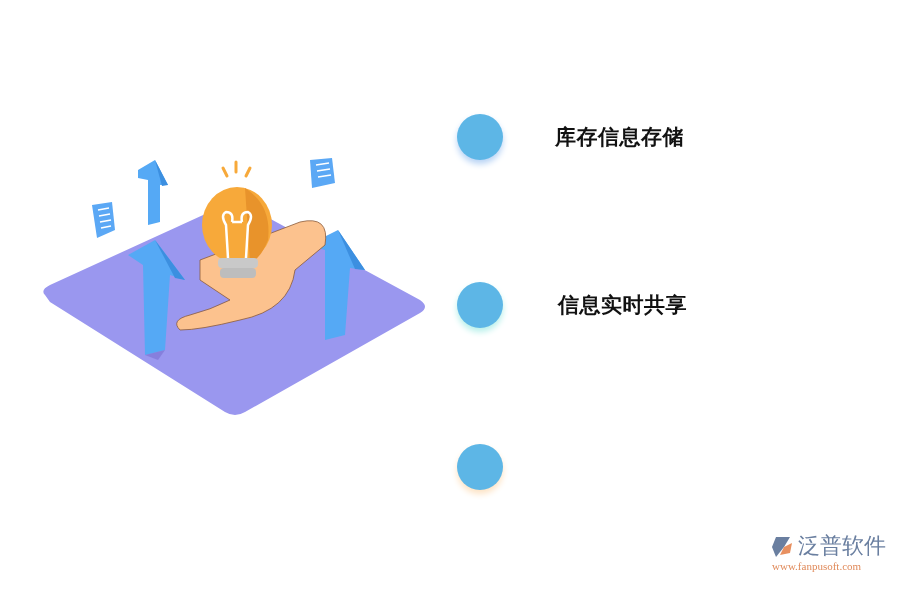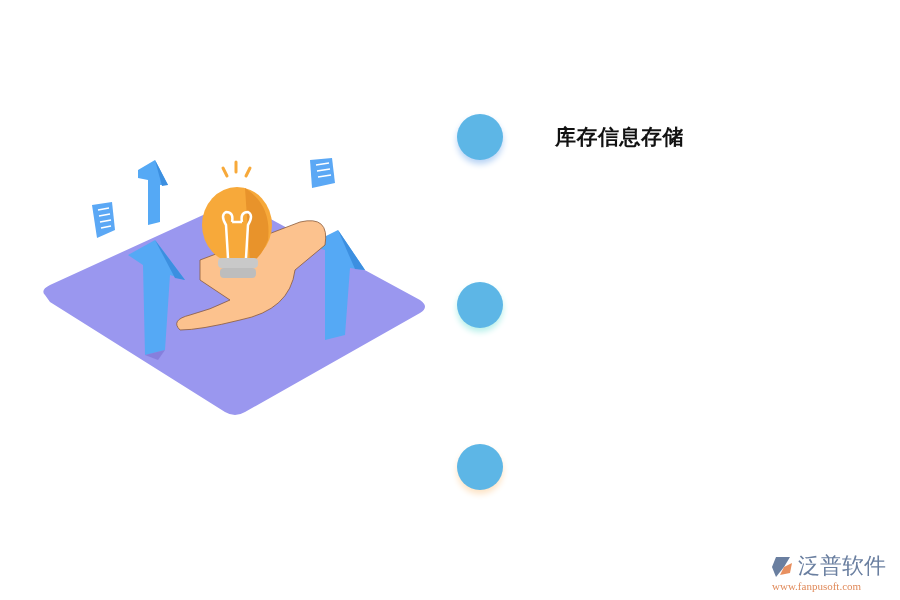--- a/index.html
+++ b/index.html
@@ -2,21 +2,21 @@
 <html><head>
 <meta charset="utf-8">
 <style>
   html, body { margin:0; padding:0; }
   body { width:900px; height:600px; background:#ffffff; position:relative; overflow:hidden;
          font-family:"DejaVu Sans", "Liberation Sans", sans-serif; }
   .illustration { position:absolute; left:40px; top:150px; width:390px; height:270px; }
   .item { position:absolute; left:455px; width:300px; height:50px; }
   .dot { position:absolute; left:2px; top:2px; width:46px; height:46px; border-radius:50%; }
   .label { position:absolute; font-size:21px; font-weight:bold; color:#111; top:11px; white-space:nowrap; letter-spacing:0.5px; }
-  .logo { position:absolute; left:770px; top:553px; width:125px; height:42px;text-align:center; }
+  .logo { position:absolute; left:770px; top:533px; width:125px; height:42px;text-align:center; }
   .logo-text { position:absolute; left:28px; top:-2px; font-size:22px; color:#6a7fa0; white-space:nowrap; }
   .logo-url { position:absolute; left:2px; top:27px; font-size:11px; color:#e08a5a; font-family:Liberation Serif, serif; white-space:nowrap; }
 </style>
 </head>
 <body>
 
 <div class="illustration">
   <svg width="390" height="270" viewBox="0 0 390 270">
 
     <path d="M5,145 Q0,140 10,135 L185,55 Q195,50 205,55 L380,150 Q390,157 380,163 L205,262 Q195,268 185,262 L10,152 Z" fill="#9a97ef"></path>
@@ -62,20 +62,21 @@
   </svg>
 </div>
 
 <div class="item" style="top:112px;">
   <div class="dot" style="background:#5db6e6; box-shadow:0 4px 6px #b7d3f5;"></div>
   <span class="label" style="left:100px;">库存信息存储</span>
 </div>
 
 <div class="item" style="top:280px;">
   <div class="dot" style="background:#5db6e6; box-shadow:0 4px 6px #b7f0ea;"></div>
+  <span class="label" style="left:103px;">信息实时共享</span>
 </div>
 
 <div class="item" style="top:442px;">
   <div class="dot" style="background:#5db6e6; box-shadow:0 4px 6px #fde3c4;"></div>
 </div>
 
 <div class="logo">
   <svg width="26" height="24" viewBox="0 0 26 24" style="position:absolute;left:0;top:2px;">
     <path d="M6,2 L20,2 L14,12 L6,22 L2,12 Z" fill="#6a7fa0"></path>
     <path d="M14,12 L22,8 L20,18 L10,20 Z" fill="#e89060"></path>

